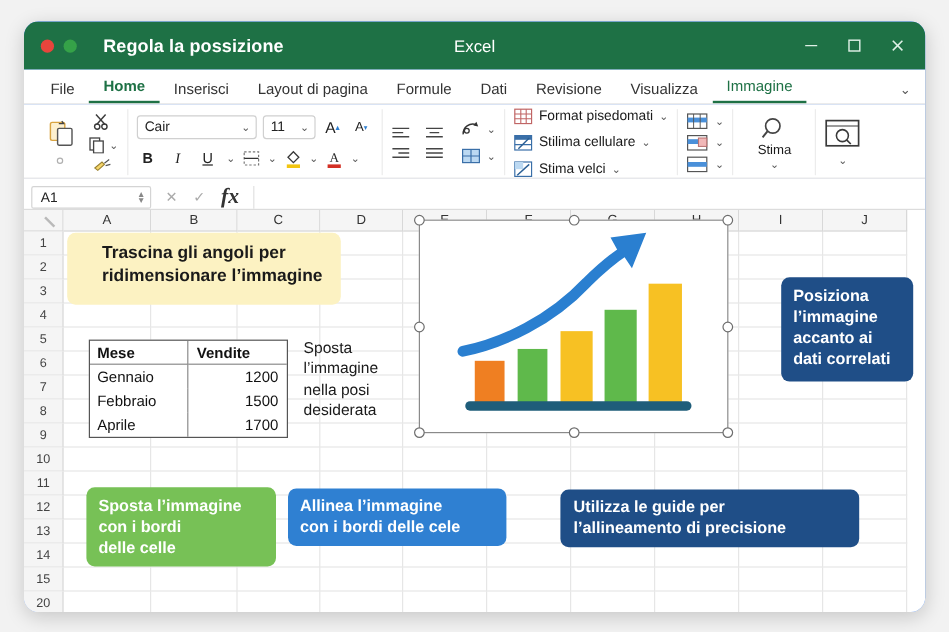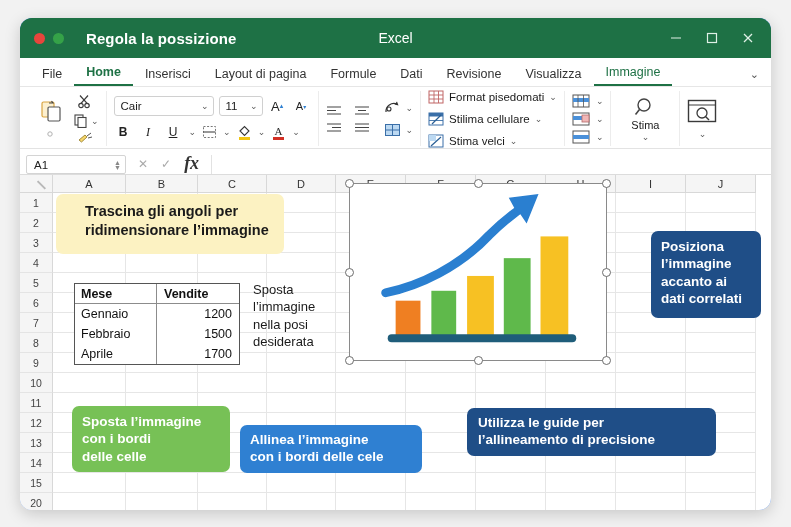--- a/index.html
+++ b/index.html
@@ -708,21 +708,21 @@
 accanto ai
 dati correlati</div>
       </div>
 
       <div class="callout co-green" style="left:52px; top:231px; width:158px; height:66px;">
         <div class="co-text" style="white-space:pre-line; font-size:13.5px; padding:7px 10px;">Sposta l’immagine
 con i bordi
 delle celle</div>
       </div>
 
-      <div class="callout co-blue" style="left:220px; top:250px; width:182px; height:48px;">
+      <div class="callout co-blue" style="left:220px; top:232px; width:182px; height:48px;">
         <div class="co-text" style="white-space:pre-line; font-size:13.5px; padding:6px 10px;">Allinea l’immagine
 con i bordi delle cele</div>
       </div>
 
       <div class="callout co-bluedark" style="left:447px; top:233px; width:249px; height:48px;">
         <div class="co-text" style="white-space:pre-line; font-size:13.5px; padding:6px 11px;">Utilizza le guide per
 l’allineamento di precisione</div>
       </div>
 
       <div class="picframe" style="left:329px; top:8px; width:258px; height:178px;">

